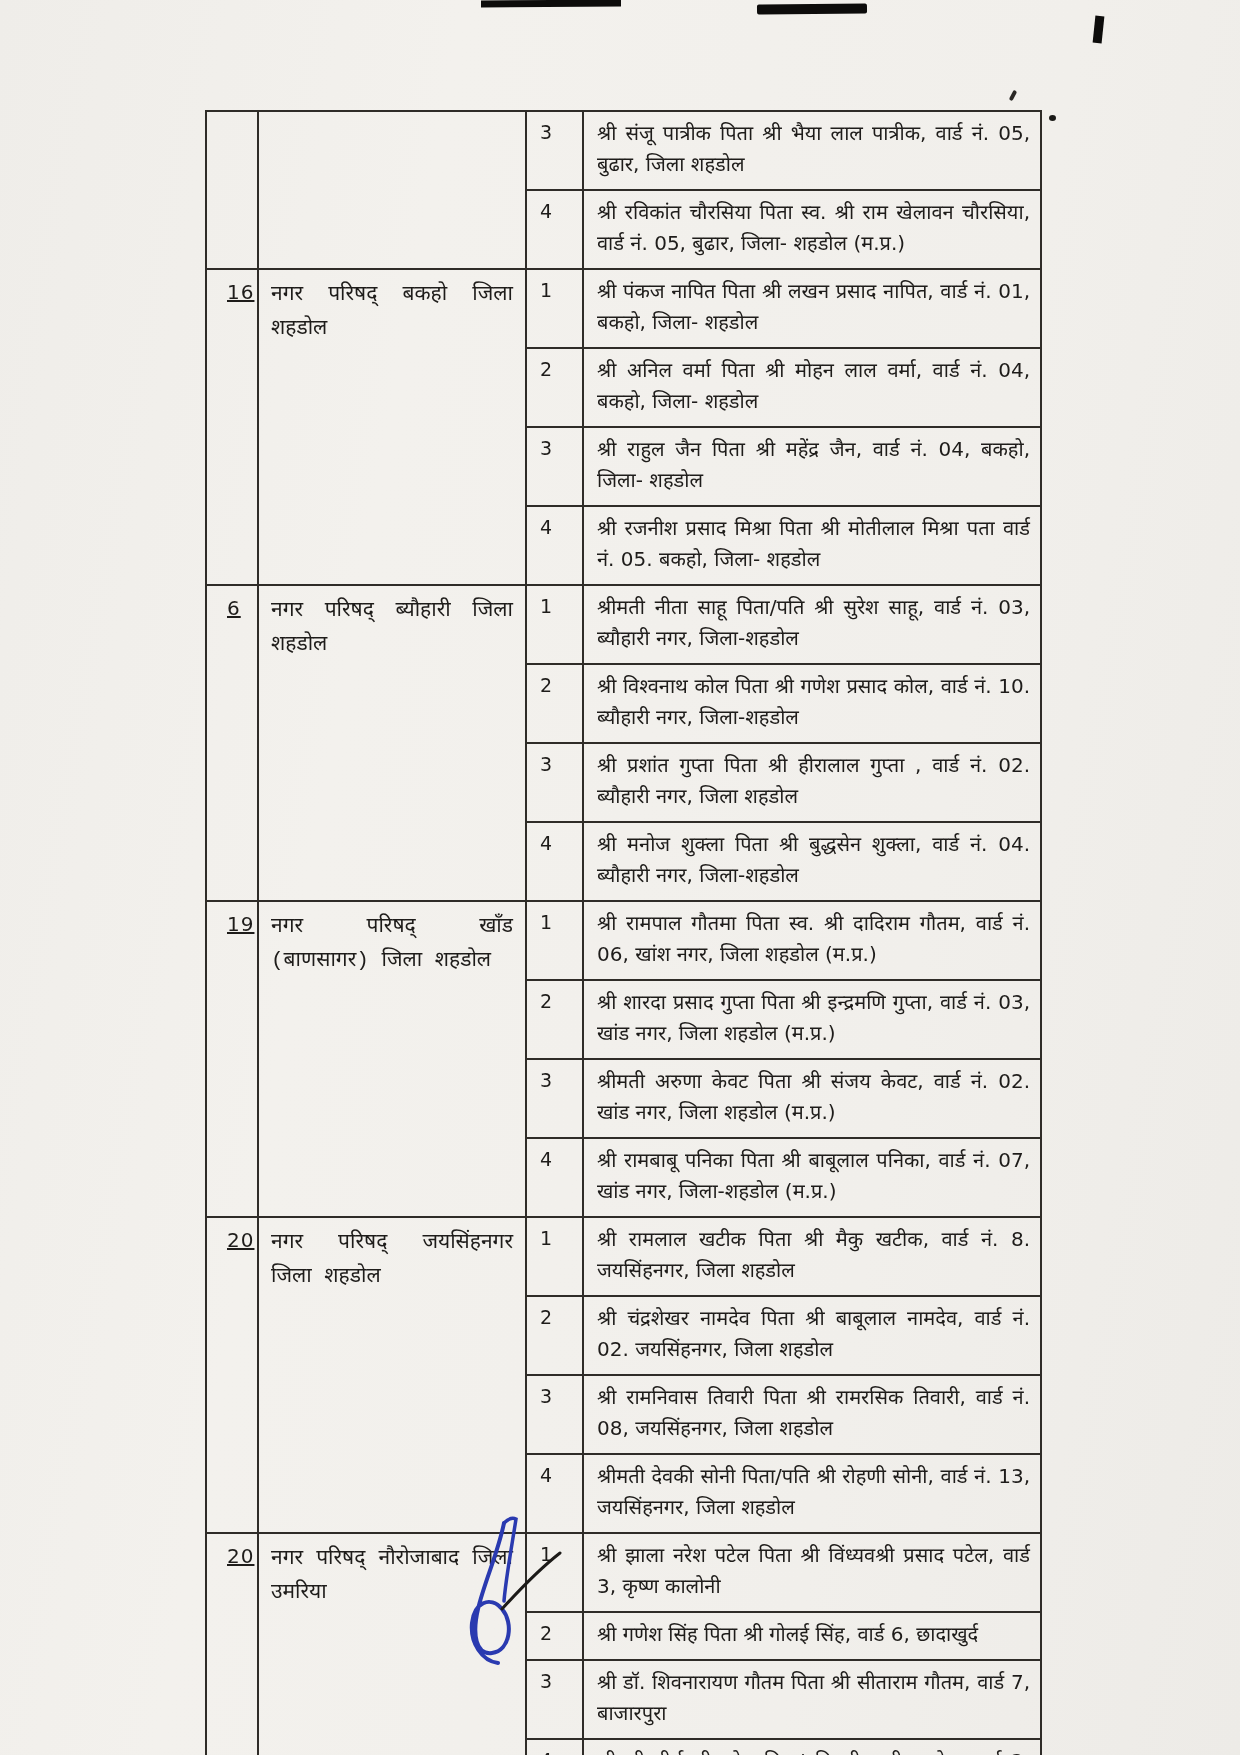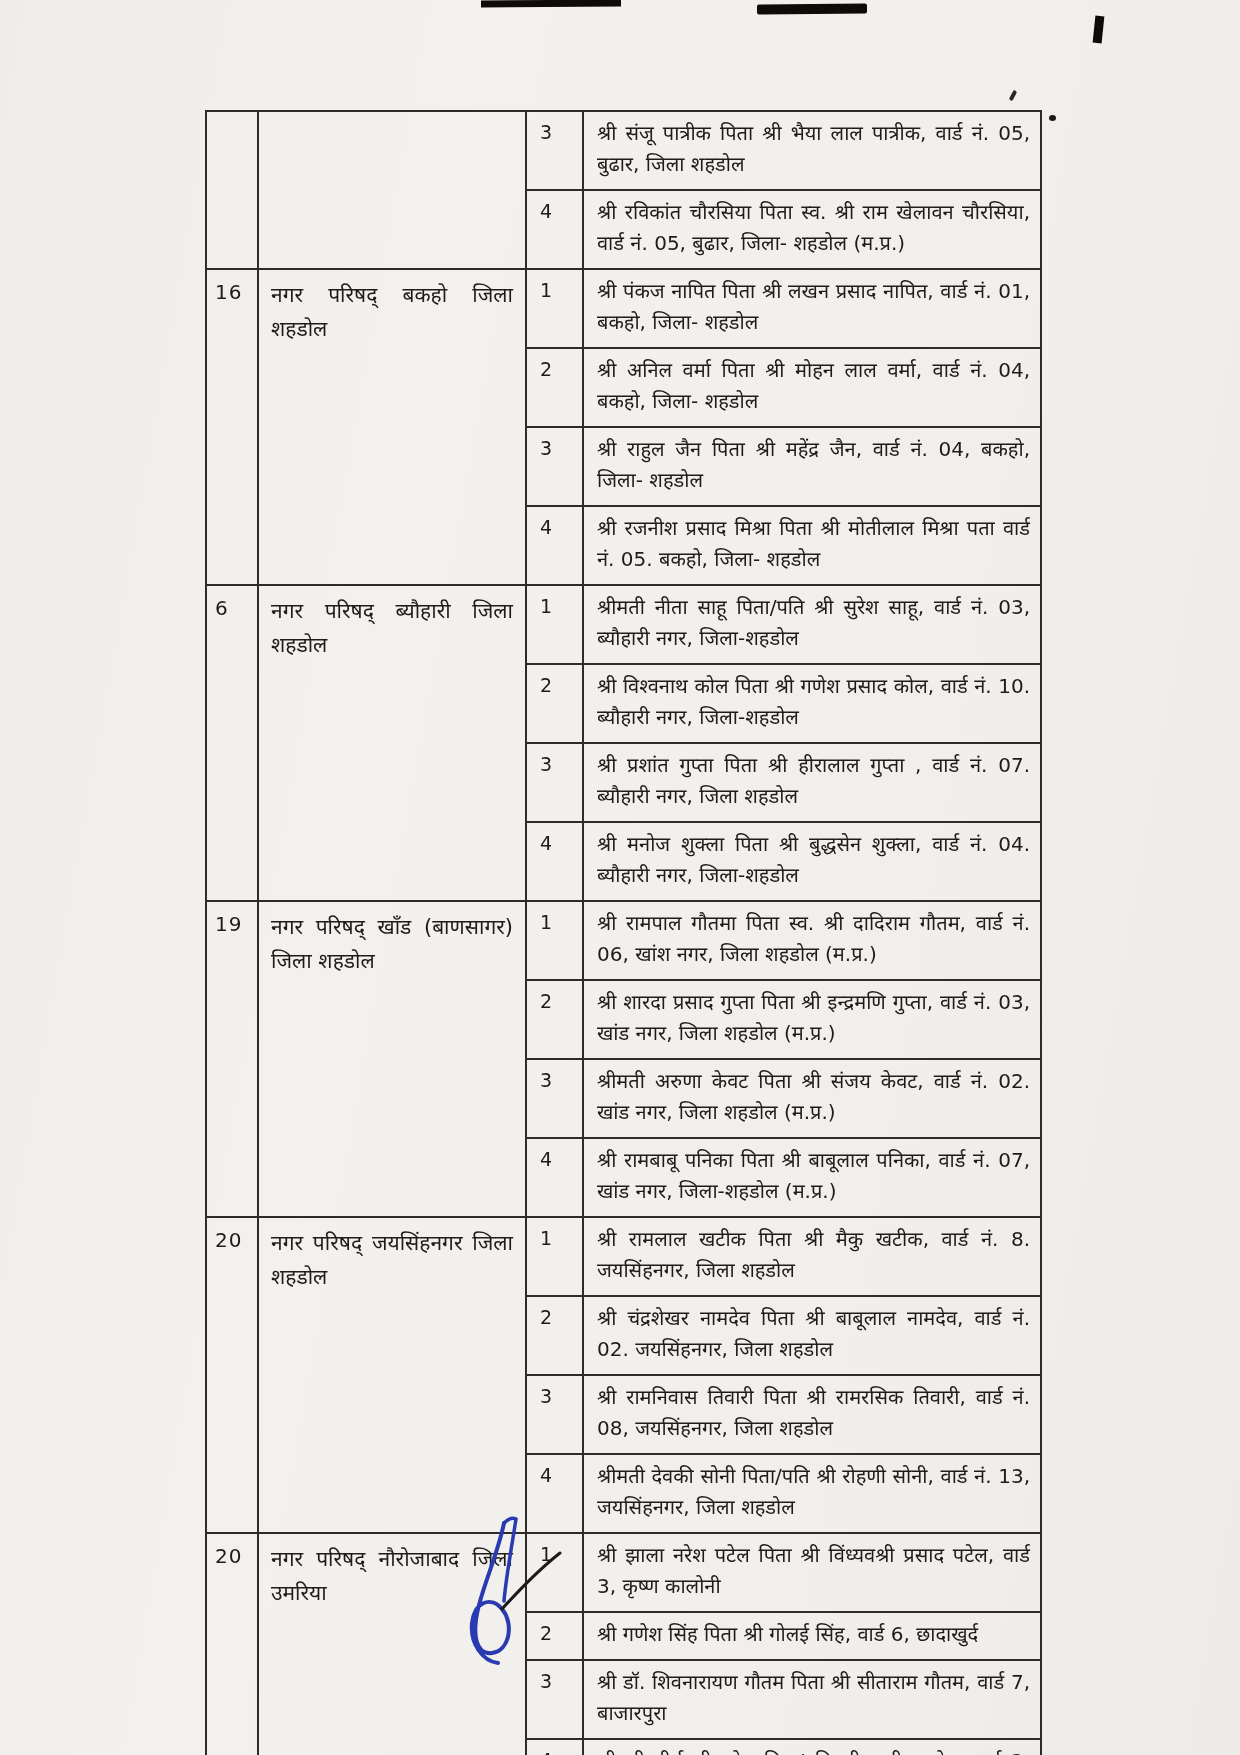--- a/index.html
+++ b/index.html
@@ -30,28 +30,30 @@
     border-collapse:collapse;
     table-layout:fixed;
   }
   table.list td{
     border:2px solid #2f2c28;
     vertical-align:top;
     overflow:hidden;
   }
   td.serial{
     font-size:20px;
-    padding:10px 0 4px 8px;
+    padding:10px 0 4px 20px;
     letter-spacing:1px;
+    text-decoration:underline;
   }
   td.parishad{
     font-size:21px;
     line-height:34px;
     padding:8px 12px 6px 12px;
     text-align:justify;
+    font-family:Liberation Mono, monospace;
   }
   td.mno{
     font-size:19px;
     padding:9px 0 4px 13px;
   }
   td.mdetail{
     font-size:20px;
     line-height:31px;
     padding:6px 10px 9px 13px;
     text-align:justify;
@@ -115,21 +117,21 @@
           <td class="parishad" rowspan="4">नगर परिषद् ब्यौहारी जिला शहडोल</td>
           <td class="mno">1</td>
           <td class="mdetail">श्रीमती नीता साहू पिता/पति श्री सुरेश साहू, वार्ड नं. 03, ब्यौहारी नगर, जिला-शहडोल</td>
         </tr>
         <tr>
           <td class="mno">2</td>
           <td class="mdetail">श्री विश्वनाथ कोल पिता श्री गणेश प्रसाद कोल, वार्ड नं. 10. ब्यौहारी नगर, जिला-शहडोल</td>
         </tr>
         <tr>
           <td class="mno">3</td>
-          <td class="mdetail">श्री प्रशांत गुप्ता पिता श्री हीरालाल गुप्ता , वार्ड नं. 07. ब्यौहारी नगर, जिला शहडोल</td>
+          <td class="mdetail">श्री प्रशांत गुप्ता पिता श्री हीरालाल गुप्ता , वार्ड नं. 02. ब्यौहारी नगर, जिला शहडोल</td>
         </tr>
         <tr>
           <td class="mno">4</td>
           <td class="mdetail">श्री मनोज शुक्ला पिता श्री बुद्धसेन शुक्ला, वार्ड नं. 04. ब्यौहारी नगर, जिला-शहडोल</td>
         </tr>
         <tr>
           <td class="serial" rowspan="4">19</td>
           <td class="parishad" rowspan="4">नगर परिषद् खाँड (बाणसागर) जिला शहडोल</td>
           <td class="mno">1</td>
           <td class="mdetail">श्री रामपाल गौतमा पिता स्व. श्री दादिराम गौतम, वार्ड नं. 06, खांश नगर, जिला शहडोल (म.प्र.)</td>

